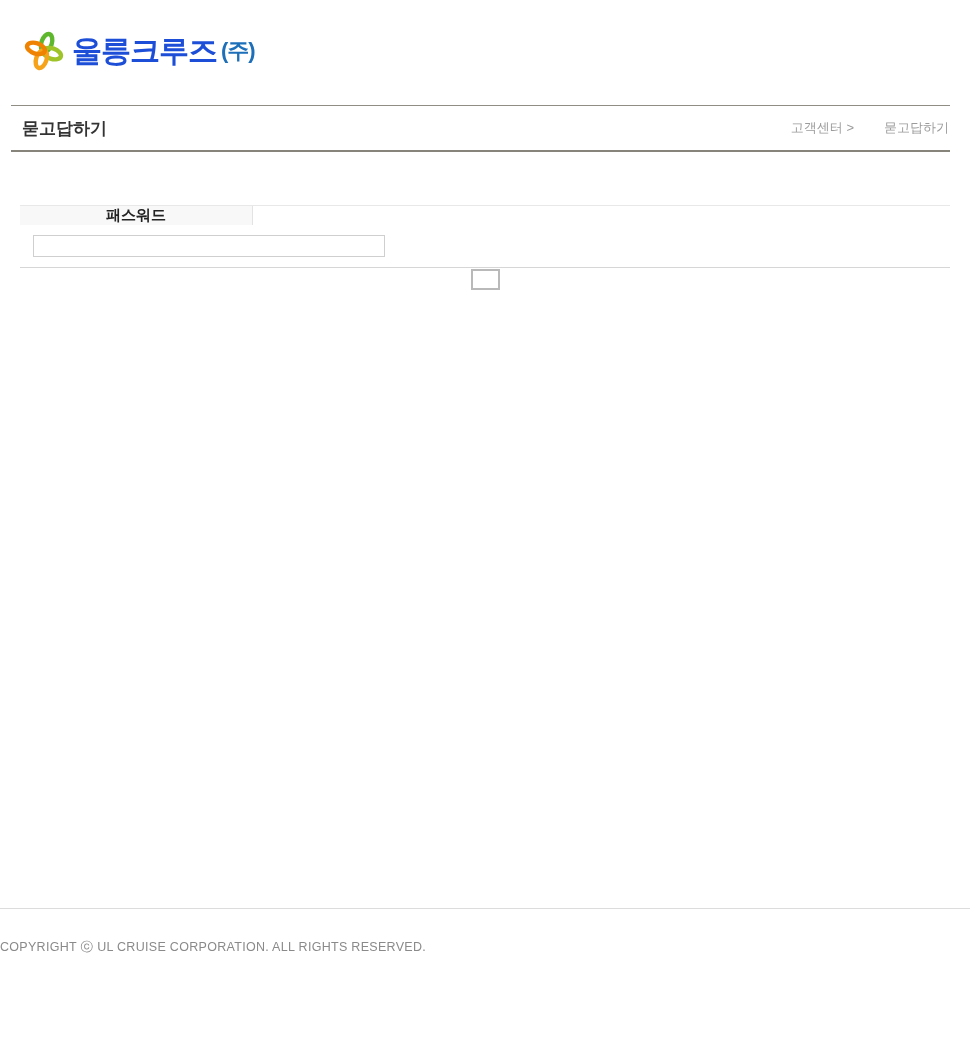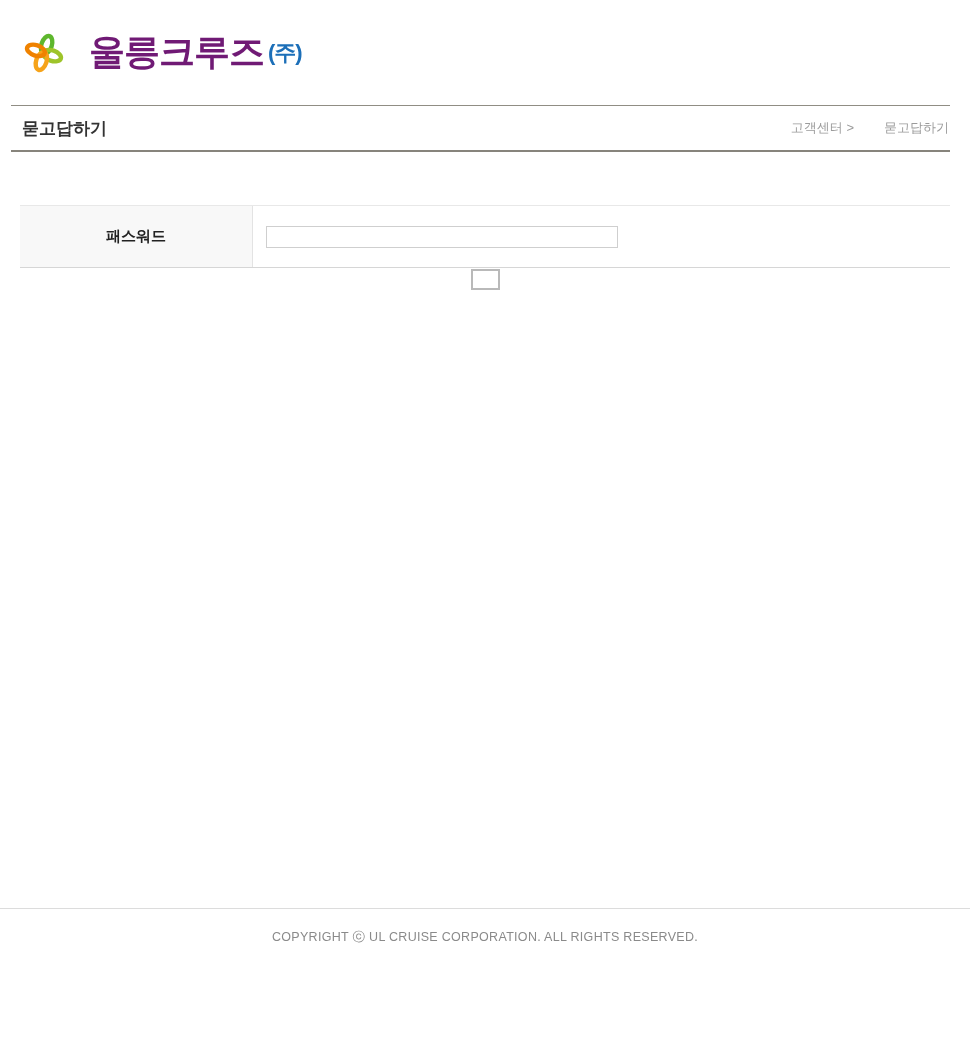--- a/index.html
+++ b/index.html
@@ -11,22 +11,22 @@
   }
 
   
   .logo {
     position: absolute; left: 23px; top: 28px;
     display: flex; align-items: center;
     text-decoration: none; cursor: pointer;
   }
   .logo-mark { width: 42px; height: 46px; display: block; }
   .logo-text {
-    margin-left: 24px; font-size: 36px; font-weight: bold;
-    color: #701a75; letter-spacing: -1px;
+    margin-left: 7px; font-size: 30px; font-weight: bold;
+    color: #1d4ed8; letter-spacing: -1px;
   }
   .logo-suffix {
     margin-left: 4px; font-size: 22px; font-weight: bold;
     color: #1c6fb8; letter-spacing: -1px;
   }
 
   
   .titlebar {
     position: absolute; left: 11px; right: 20px; top: 105px; height: 47px;
     border-top: 1px solid #908d84;
@@ -41,20 +41,21 @@
     font-size: 13px; color: #9b9b9b; padding-right: 1px;
   }
   .crumb { cursor: pointer; text-align: center; }
 
   
   .form-table {
     position: absolute; left: 20px; right: 20px; top: 205px; height: 63px;
     border-top: 1px solid #e8e8e8;
     border-bottom: 1px solid #d6d6d6;
     display: flex;
+    flex-direction: column;
   }
   .label-cell {
     width: 233px; background: #f8f8f8; border-right: 1px solid #e3e3e3;
     display: flex; align-items: center; justify-content: center;
     font-size: 15px; font-weight: bold; color: #222222;
   }
   .value-cell {
     flex: 1; display: flex; align-items: center; padding-left: 13px;
     background: #ffffff;
   }
@@ -69,21 +70,21 @@
     position: absolute; left: 471px; top: 269px;
     width: 29px; height: 21px;
     background: #ffffff; border: 2px solid #b9b9b9;
     cursor: pointer; font-size: 10px; color: #666;
   }
 
   
   .footer {
     position: absolute; left: 0; right: 0; top: 908px;
     border-top: 1px solid #dcdcdc;
-    text-align: center; padding-top: 20px;
+    padding-top: 30px;
   }
   .copyright {
     font-size: 12.5px; color: #8a8a8a; letter-spacing: 0.3px;
   }
 </style>
 </head>
 <body>
 
 <div class="logo">
   <span>

